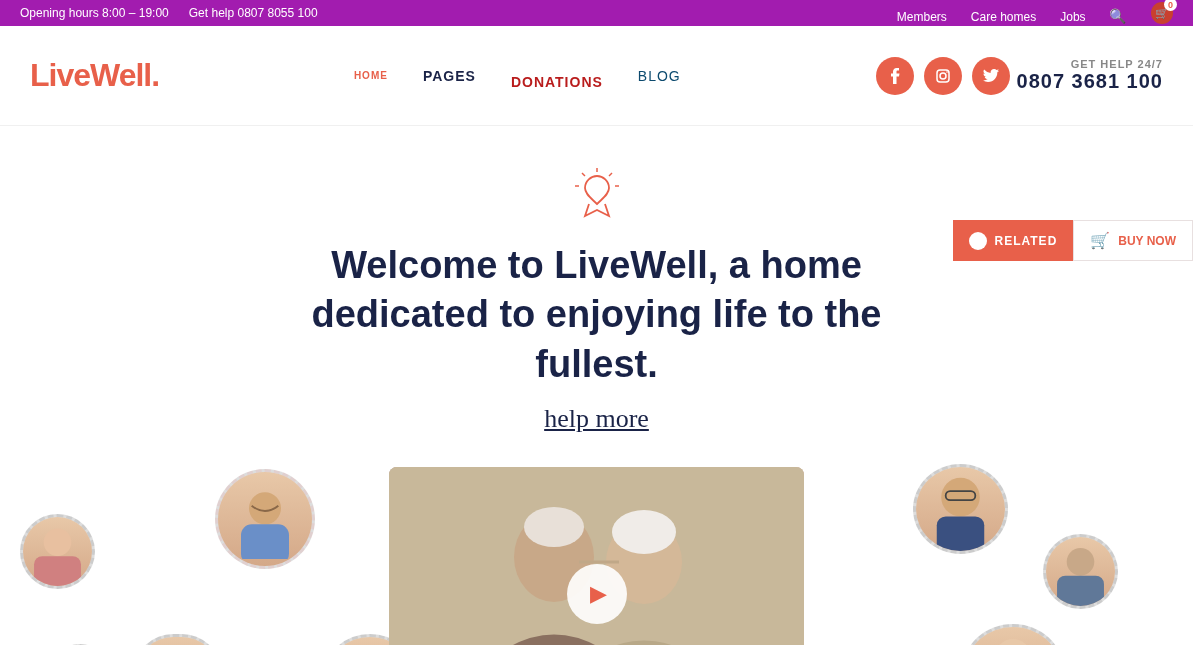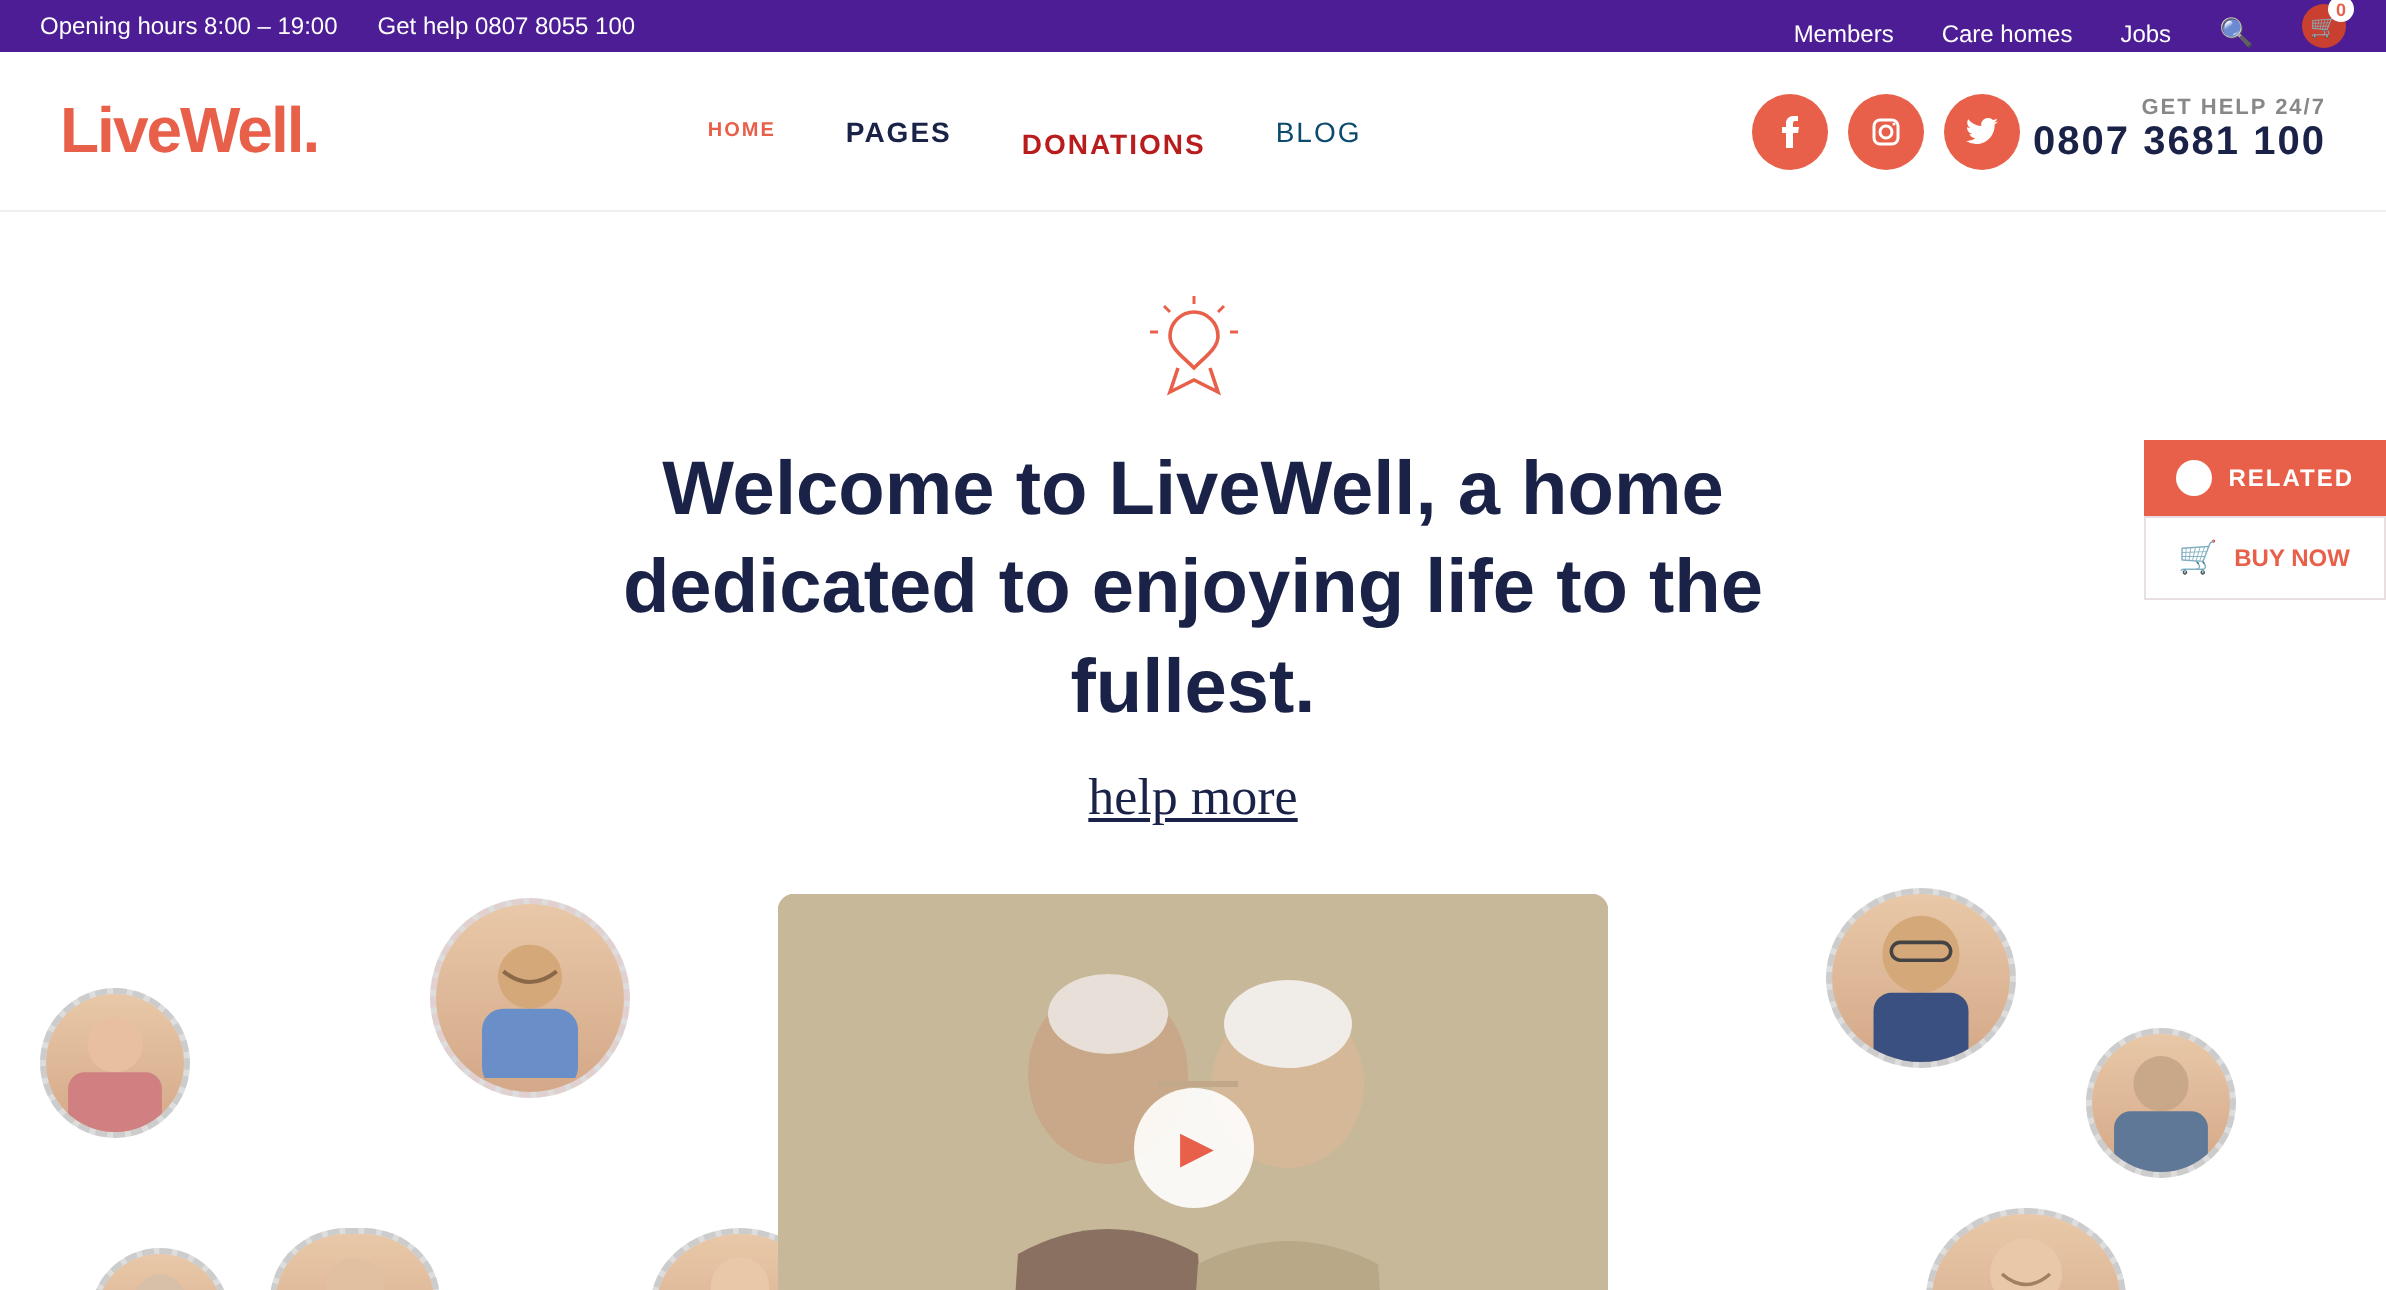--- a/index.html
+++ b/index.html
@@ -1,20 +1,20 @@
 <!DOCTYPE html>
 <html><head>
   <meta charset="utf-8">
   <style>
     * { margin: 0; padding: 0; box-sizing: border-box; }
     body { font-family: 'Segoe UI', Arial, sans-serif; width: 1193px; overflow-x: hidden; background: #fff; }
 
     
     .top-bar {
-      background: #4c1d95;
+      background: #a21caf;
       color: #fff;
       font-size: 12px;
       padding: 1px 20px;
       display: flex;
       align-items: center;
       justify-content: space-between;
       height: 26px;
     }
     .top-bar-left { display: flex; gap: 20px; }
     .top-bar-right { display: flex; align-items: flex-end; gap: 24px; }
@@ -30,21 +30,21 @@
       width: 13px; height: 13px; font-size: 9px;
       display: flex; align-items: center; justify-content: center; font-weight: bold;
     }
     .search-icon-top { font-size: 14px; cursor: pointer; }
 
     
     .main-nav {
       display: flex; align-items: center; justify-content: space-between;
       padding: 18px 30px;
       border-bottom: 1px solid #f0f0f0;
-      height: 80px;
+      height: 100px;
     }
     .logo {
       font-size: 32px; font-weight: 800; color: #1a2347; letter-spacing: -1px;
     }
     .logo span { color: #e8604a; }
     .nav-links { display: flex; gap: 35px; align-items: center; }
     .nav-links a {
       text-decoration: none; font-size: 14px; font-weight: 600;
       letter-spacing: 1px; color: #1a2347;
     }
@@ -120,21 +120,21 @@
     .face-placeholder {
       width: 100%; height: 100%;
       background: linear-gradient(180deg, #e8c8a8 0%, #d4a888 100%);
       display: flex; align-items: center; justify-content: center;
       font-size: 30px; color: #b88868;
     }
 
     
     .related-panel {
       position: fixed; right: 0; top: 220px;
-      display: flex; flex-direction: column;
+      display: flex; flex-direction: row;
       z-index: 100;
     }
     .related-btn {
       background: #e8604a; color: #fff;
       padding: 10px 16px; border: none; cursor: pointer;
       display: flex; align-items: center; gap: 8px;
       font-size: 12px; font-weight: 700; letter-spacing: 1px;
       white-space: nowrap;
     }
     .buy-now-btn {

